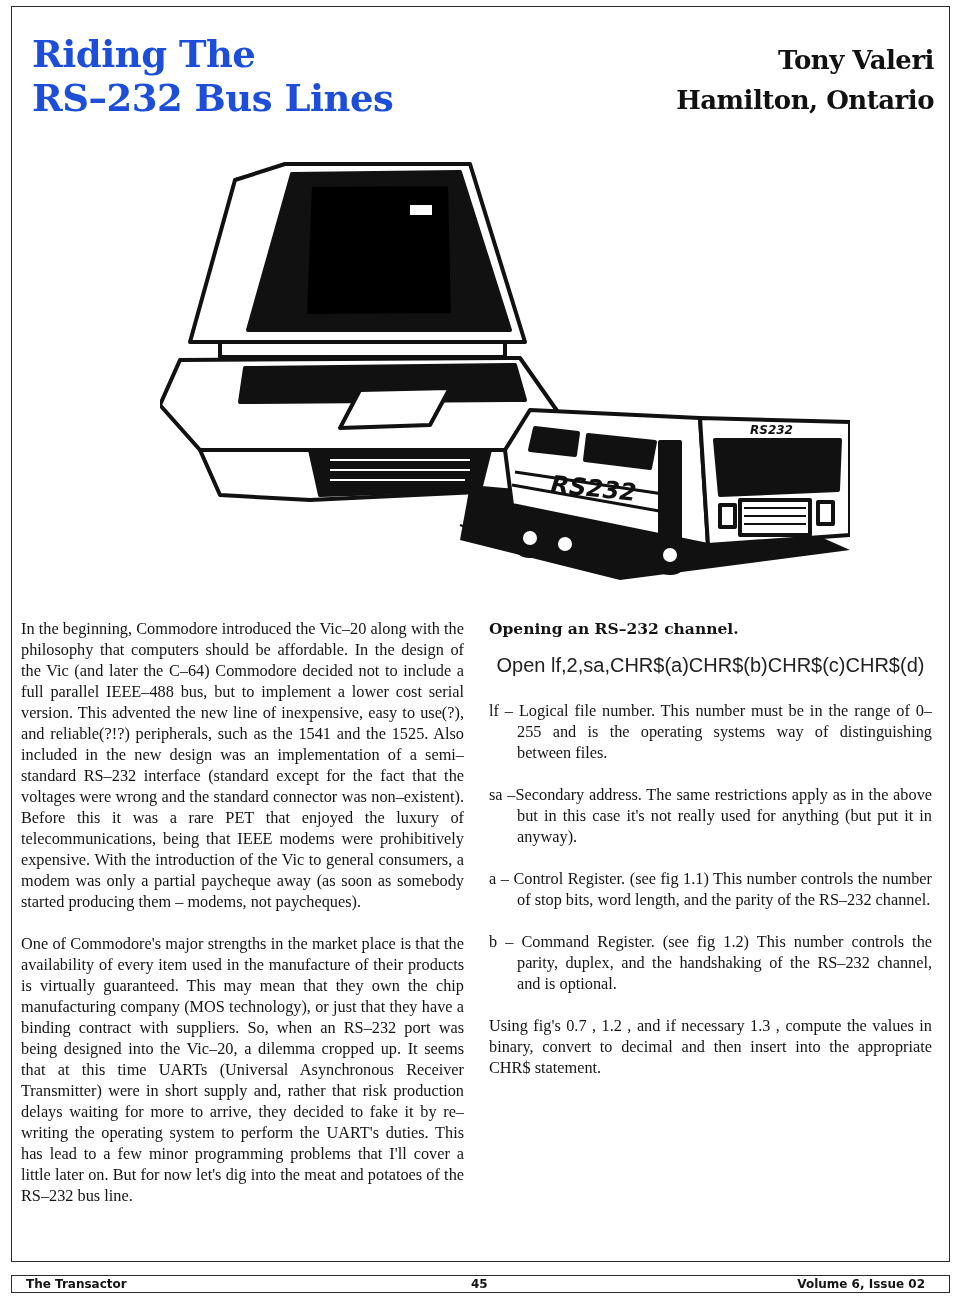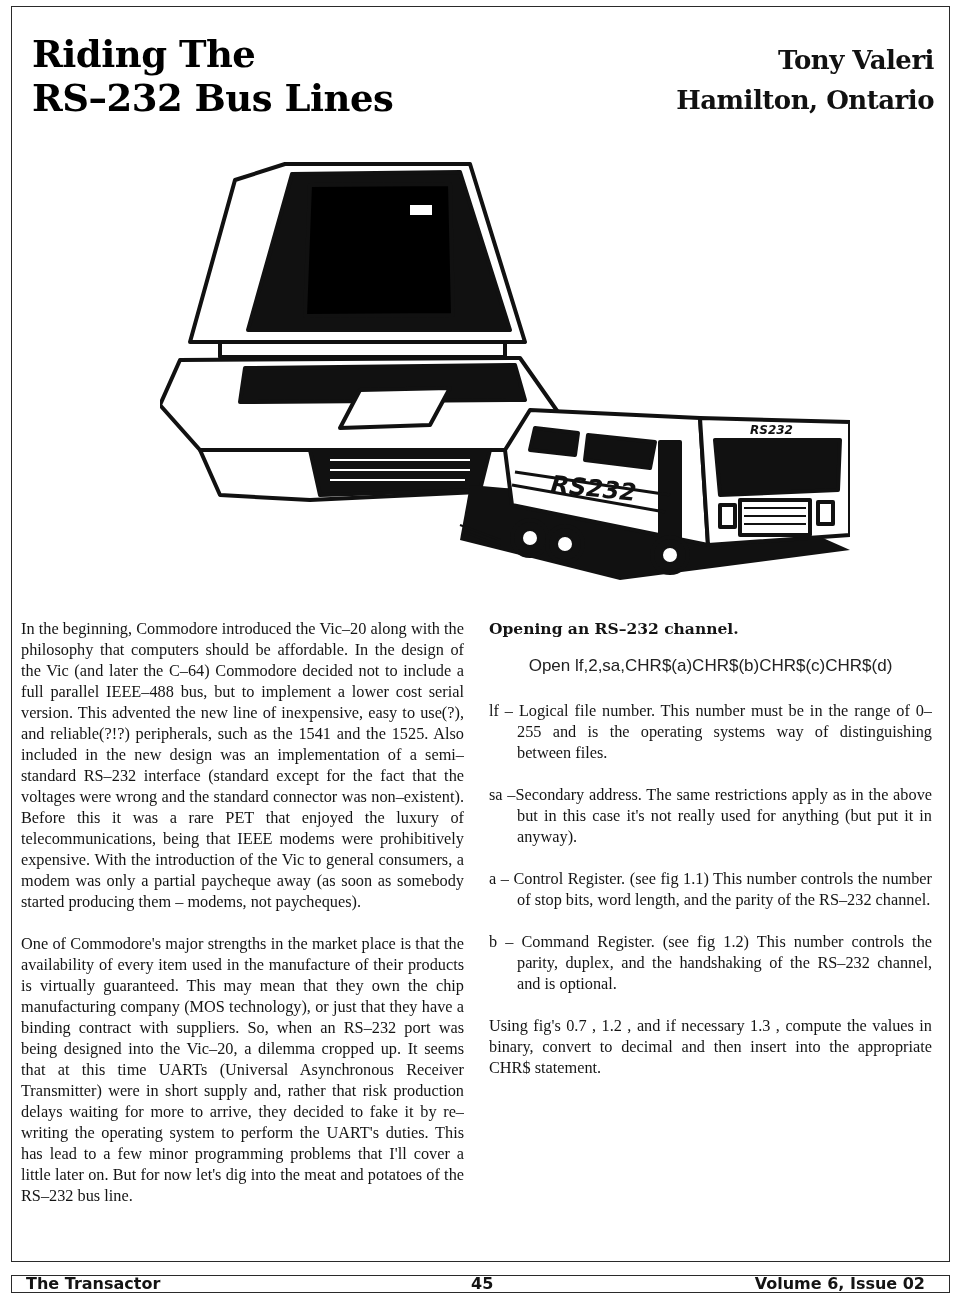--- a/index.html
+++ b/index.html
@@ -1,31 +1,31 @@
 <!DOCTYPE html>
 <html><head>
 <meta charset="utf-8">
 <style>
   html, body { margin: 0; padding: 0; background: #ffffff; }
   body { width: 960px; height: 1299px; position: relative; overflow: hidden; font-family: "Liberation Serif", serif; color: #141414; }
   .frame { position: absolute; left: 11px; top: 6px; width: 939px; height: 1256px; border: 1px solid #2a2a2a; box-sizing: border-box; }
-  .title { position: absolute; left: 32px; top: 32px; font-family: "DejaVu Serif", serif; font-weight: bold; font-size: 37px; line-height: 44px; letter-spacing: -0.5px; color: #000000; margin: 0; }
+  .title { position: absolute; left: 32px; top: 32px; font-family: "DejaVu Serif", serif; font-weight: bold; font-size: 37px; line-height: 44px; letter-spacing: -0.5px; color: #1d4ed8; margin: 0; }
   .byline { position: absolute; right: 26px; top: 40px; text-align: right; font-family: "DejaVu Serif", serif; font-weight: bold; font-size: 26px; line-height: 40px; letter-spacing: -0.5px; color: #111; }
   .illustration { position: absolute; left: 160px; top: 150px; width: 690px; height: 450px; }
   .col { position: absolute; font-size: 16.3px; line-height: 21px; text-align: justify; }
   .col-left { left: 21px; top: 618px; width: 443px; }
   .col-left p { margin: 0 0 21px 0; }
   .col-right { left: 489px; top: 618px; width: 443px; }
   .section-heading { font-weight: bold; font-size: 17px; margin: 0 0 16px 0; font-family: "DejaVu Serif", serif; font-size: 15.5px; }
-  .code-line { text-align: center; font-family: "Liberation Sans", sans-serif; font-size: 17px; margin: 0 0 24px 0; color: #222; }
+  .code-line { text-align: center; font-family: "Liberation Sans", sans-serif; font-size: 20px; margin: 0 0 24px 0; color: #222; }
   .def { margin: 0 0 21px 0; padding-left: 28px; text-indent: -28px; text-align: justify; }
   .def.wide { padding-left: 40px; text-indent: -40px; }
   .def-term { }
   .closing { margin: 0; text-align: justify; }
-  .footer { position: absolute; left: 11px; top: 1275px; width: 939px; height: 18px; border: 1px solid #2a2a2a; box-sizing: border-box; font-family: "DejaVu Sans", sans-serif; font-weight: bold; font-size: 16px; line-height: 16px; }
+  .footer { position: absolute; left: 11px; top: 1275px; width: 939px; height: 18px; border: 1px solid #2a2a2a; box-sizing: border-box; font-family: "DejaVu Sans", sans-serif; font-weight: bold; font-size: 12px; line-height: 16px; }
   .footer .f-left { position: absolute; left: 14px; top: 0; }
   .footer .f-center { position: absolute; left: 459px; top: 0; }
   .footer .f-right { position: absolute; right: 24px; top: 0; }
 </style>
 </head>
 <body>
 
 <div class="frame"></div>
 
 <h1 class="title">

